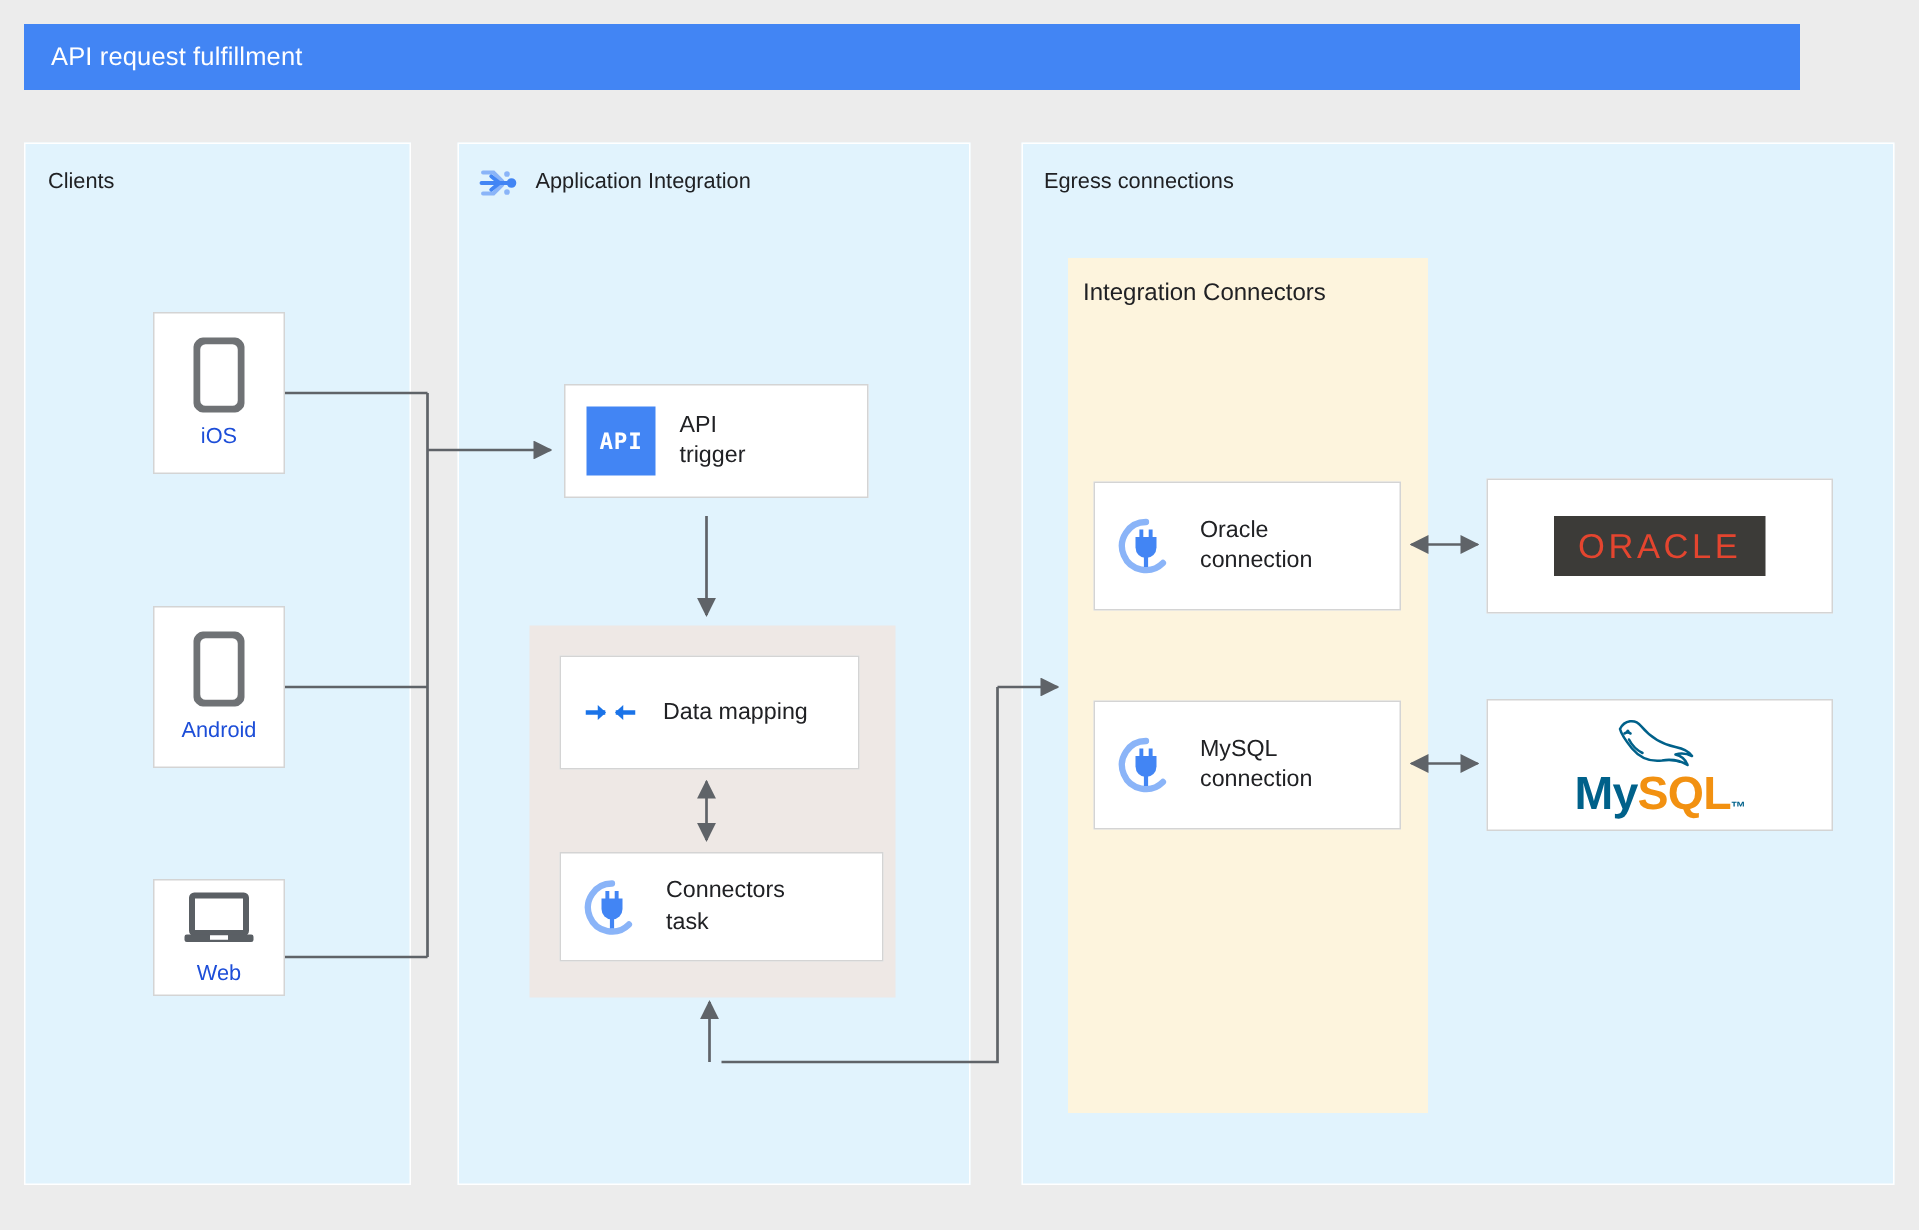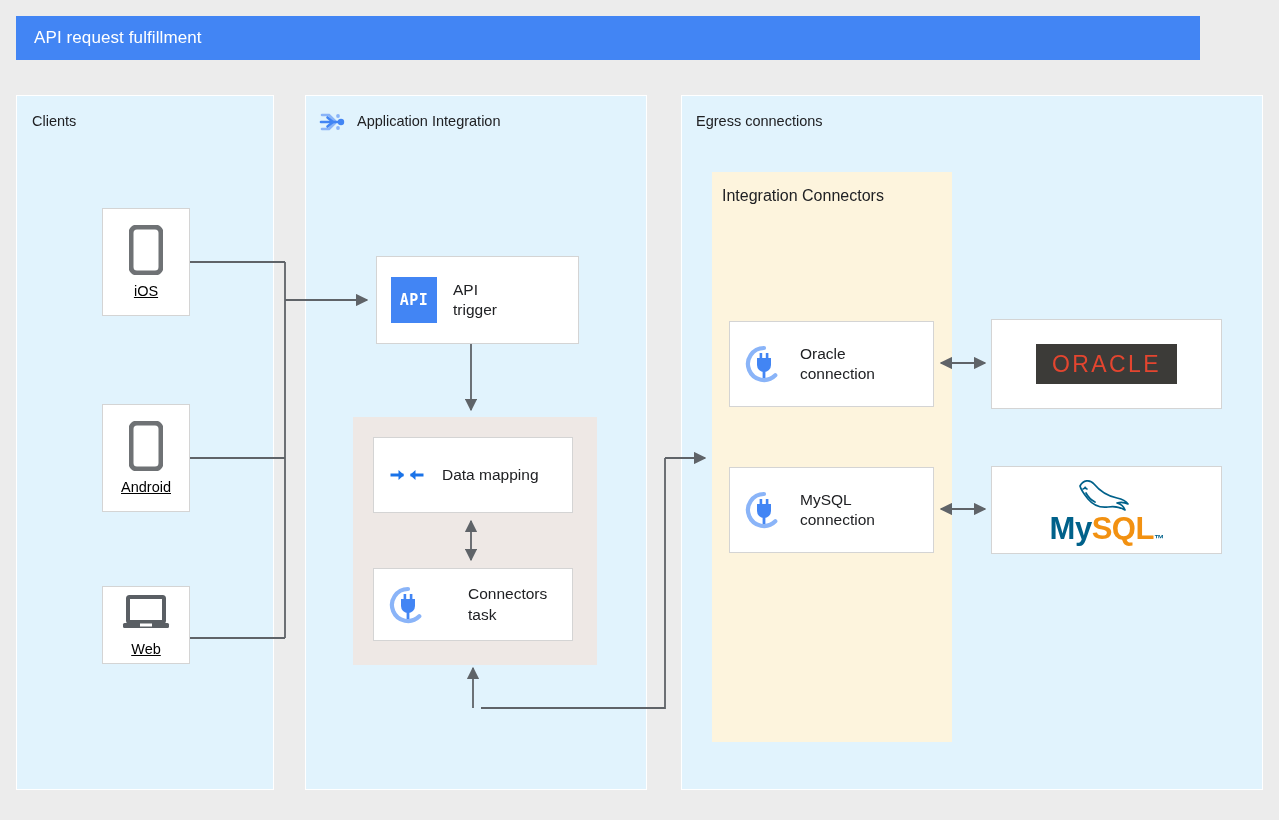--- a/index.html
+++ b/index.html
@@ -90,23 +90,22 @@
     background: #ffffff;
     border: 1px solid #d4d4d4;
     box-sizing: border-box;
     display: flex;
     flex-direction: column;
     align-items: center;
     justify-content: center;
   }
   .client-label {
     font-size: 14.5px;
-    color: #000000;
+    color: #1d4ed8;
     margin-top: 8px;
-    text-decoration: underline;
   }
 
   
   .api-badge {
     width: 46px;
     height: 46px;
     background: #4285f4;
     display: flex;
     align-items: center;
     justify-content: center;
@@ -221,21 +220,21 @@
         <path d="M3 15 L20 15"></path>
         <path d="M9.5 10.5 L15 15 L9.5 19.5" stroke="#4285f4"></path>
       </g>
       <circle cx="23" cy="15" r="3.2" fill="#4285f4"></circle>
       <circle cx="20" cy="9" r="1.9" fill="#8ab4f8"></circle>
       <circle cx="20" cy="21" r="1.9" fill="#8ab4f8"></circle>
     </svg>
   </span>
   <div class="zone-label" style="left:357px; top:113px;">Application Integration</div>
 
-  <div class="card" style="left:376px; top:256px; width:203px; height:88px;">
+  <div class="card" style="left:376px; top:256px; width:203px; height:76px;">
     <span class="card-icon" style="margin-left:14px;">
       <span class="api-badge">
           <span>API</span>
         </span>
     </span>
     <span class="card-label" style="margin-left:16px;">API
 trigger</span>
   </div>
 
   <div class="panel-pink" style="left:353px; top:417px; width:244px; height:248px;"></div>
@@ -247,21 +246,21 @@
           <path d="M2 12 L12 12"></path>
           <path d="M8.5 7 L14 12 L8.5 17" fill="#1a73e8" stroke="none"></path>
           <path d="M32 12 L22 12"></path>
           <path d="M25.5 7 L20 12 L25.5 17" fill="#1a73e8" stroke="none"></path>
         </g>
       </svg>
     </span>
     <span class="card-label" style="margin-left:18px;">Data mapping</span>
   </div>
 
-  <div class="card" style="left:373px; top:568px; width:200px; height:73px;gap:24px;">
+  <div class="card" style="left:373px; top:568px; width:216px; height:73px;">
     <span class="card-icon" style="margin-left:14px;">
       <svg width="40" height="40" viewBox="0 0 40 40">
         <path d="M20 4 A16 16 0 1 0 31.3 31.3" fill="none" stroke="#8ab4f8" stroke-width="4.2" stroke-linecap="round"></path>
         <path d="M13 14 L13 21 a7 7 0 0 0 14 0 L27 14 Z" fill="#4285f4"></path>
         <rect x="18.6" y="26" width="2.8" height="8" fill="#4285f4"></rect>
         <rect x="15.6" y="9" width="2.6" height="6" fill="#4285f4"></rect>
         <rect x="21.8" y="9" width="2.6" height="6" fill="#4285f4"></rect>
       </svg>
     </span>
     <span class="card-label" style="margin-left:16px;">Connectors

